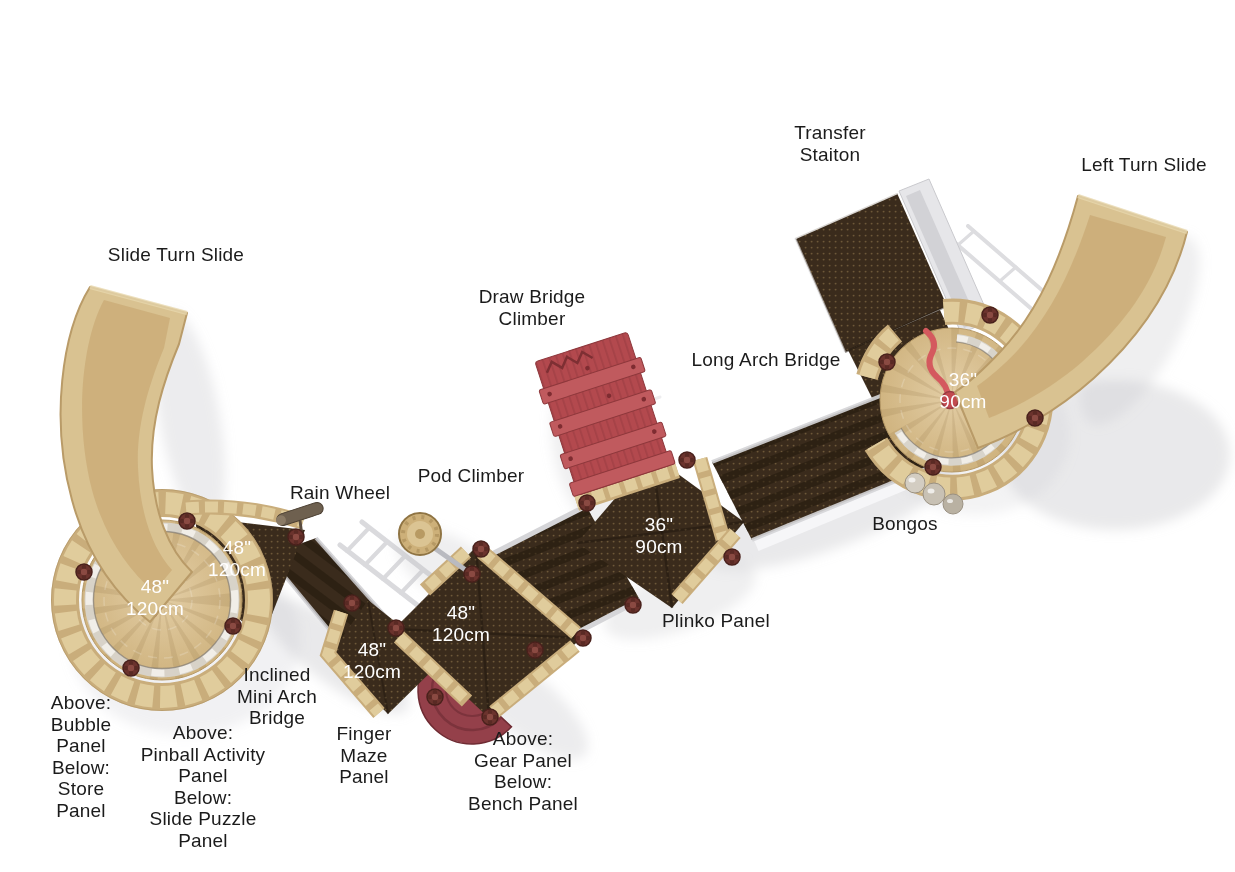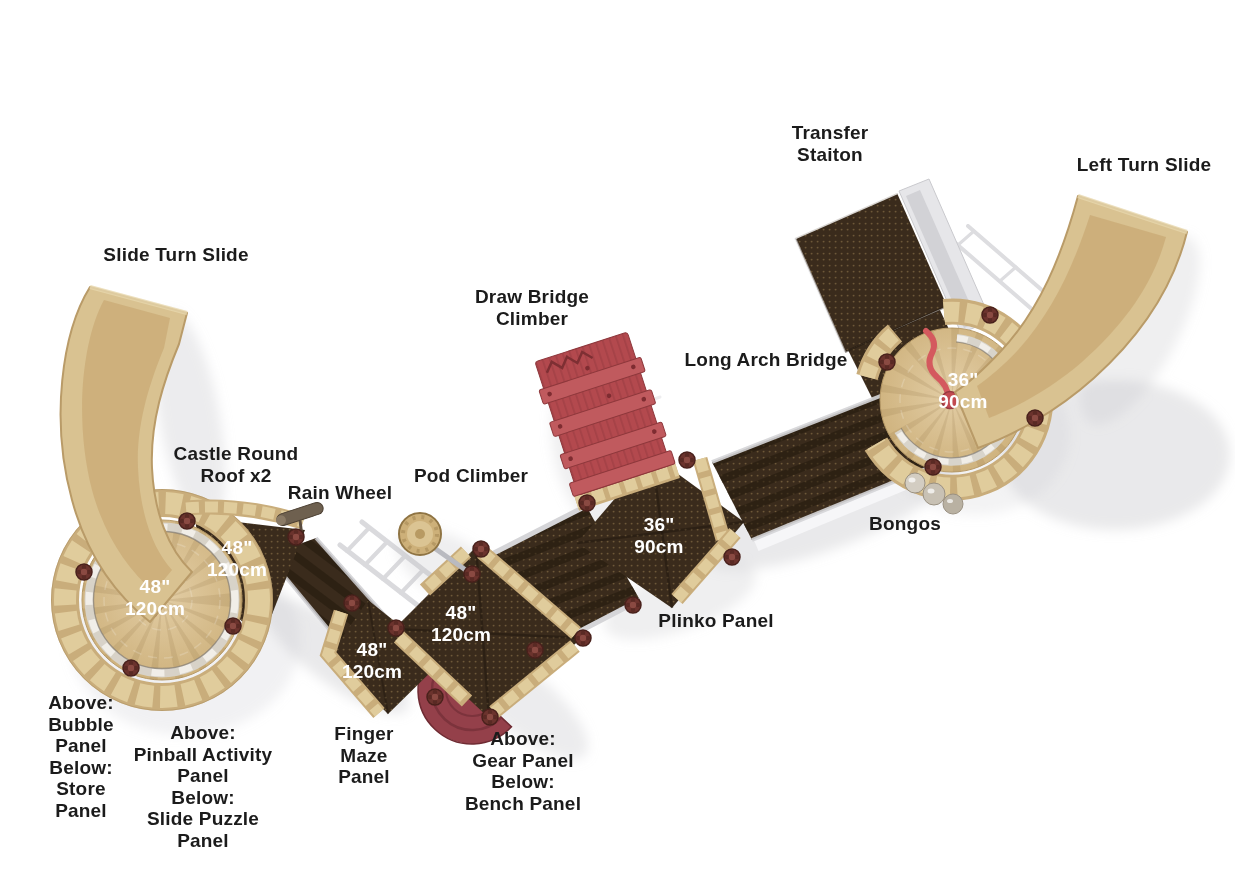--- a/index.html
+++ b/index.html
@@ -10,21 +10,21 @@
     overflow:hidden;
     font-family:"Liberation Sans", sans-serif;
   }
   .stage svg{position:absolute;left:0;top:0;}
   #labels{position:absolute;left:0;top:0;width:100%;height:100%;z-index:5;pointer-events:none;}
   .lbl{
     position:absolute;
     transform:translateX(-50%);
     white-space:pre;
     text-align:center;
-    font-weight:700;
+    font-weight:400;
     font-size:19px;
     line-height:21.5px;
     letter-spacing:.2px;
     color:var(--label-text,#1b1b1b);
   }
   .lbl.light{color:var(--deck-text,#ffffff);}
   
   .f-deck{fill:var(--deck-dark);}
   .f-sand{fill:var(--sand);}
   .f-bed{fill:var(--slide-bed);}
@@ -305,26 +305,27 @@
 </svg>
 
 <div id="labels">
       <div class="lbl" style="left: 830px; top: 122px;">Transfer
 Staiton</div>
       <div class="lbl" style="left: 1120px; top: 154px; margin-left: 24px;">Left Turn Slide</div>
       <div class="lbl" style="left: 176px; top: 244px;">Slide Turn Slide</div>
       <div class="lbl" style="left: 532px; top: 286px;">Draw Bridge
 Climber</div>
       <div class="lbl" style="left: 766px; top: 349px;">Long Arch Bridge</div>
-      <div class="lbl" style="left: 236px; top: 443px;">Castle Round
-Roof x2</div>
       <div class="lbl" style="left: 340px; top: 482px;">Rain Wheel</div>
       <div class="lbl" style="left: 471px; top: 465px;">Pod Climber</div>
       <div class="lbl" style="left: 905px; top: 513px;">Bongos</div>
       <div class="lbl" style="left: 716px; top: 610px;">Plinko Panel</div>
+      <div class="lbl" style="left: 277px; top: 664px;">Inclined
+Mini Arch
+Bridge</div>
       <div class="lbl" style="left: 81px; top: 692px;">Above:
 Bubble
 Panel
 Below:
 Store
 Panel</div>
       <div class="lbl" style="left: 203px; top: 722px;">Above:
 Pinball Activity
 Panel
 Below:

